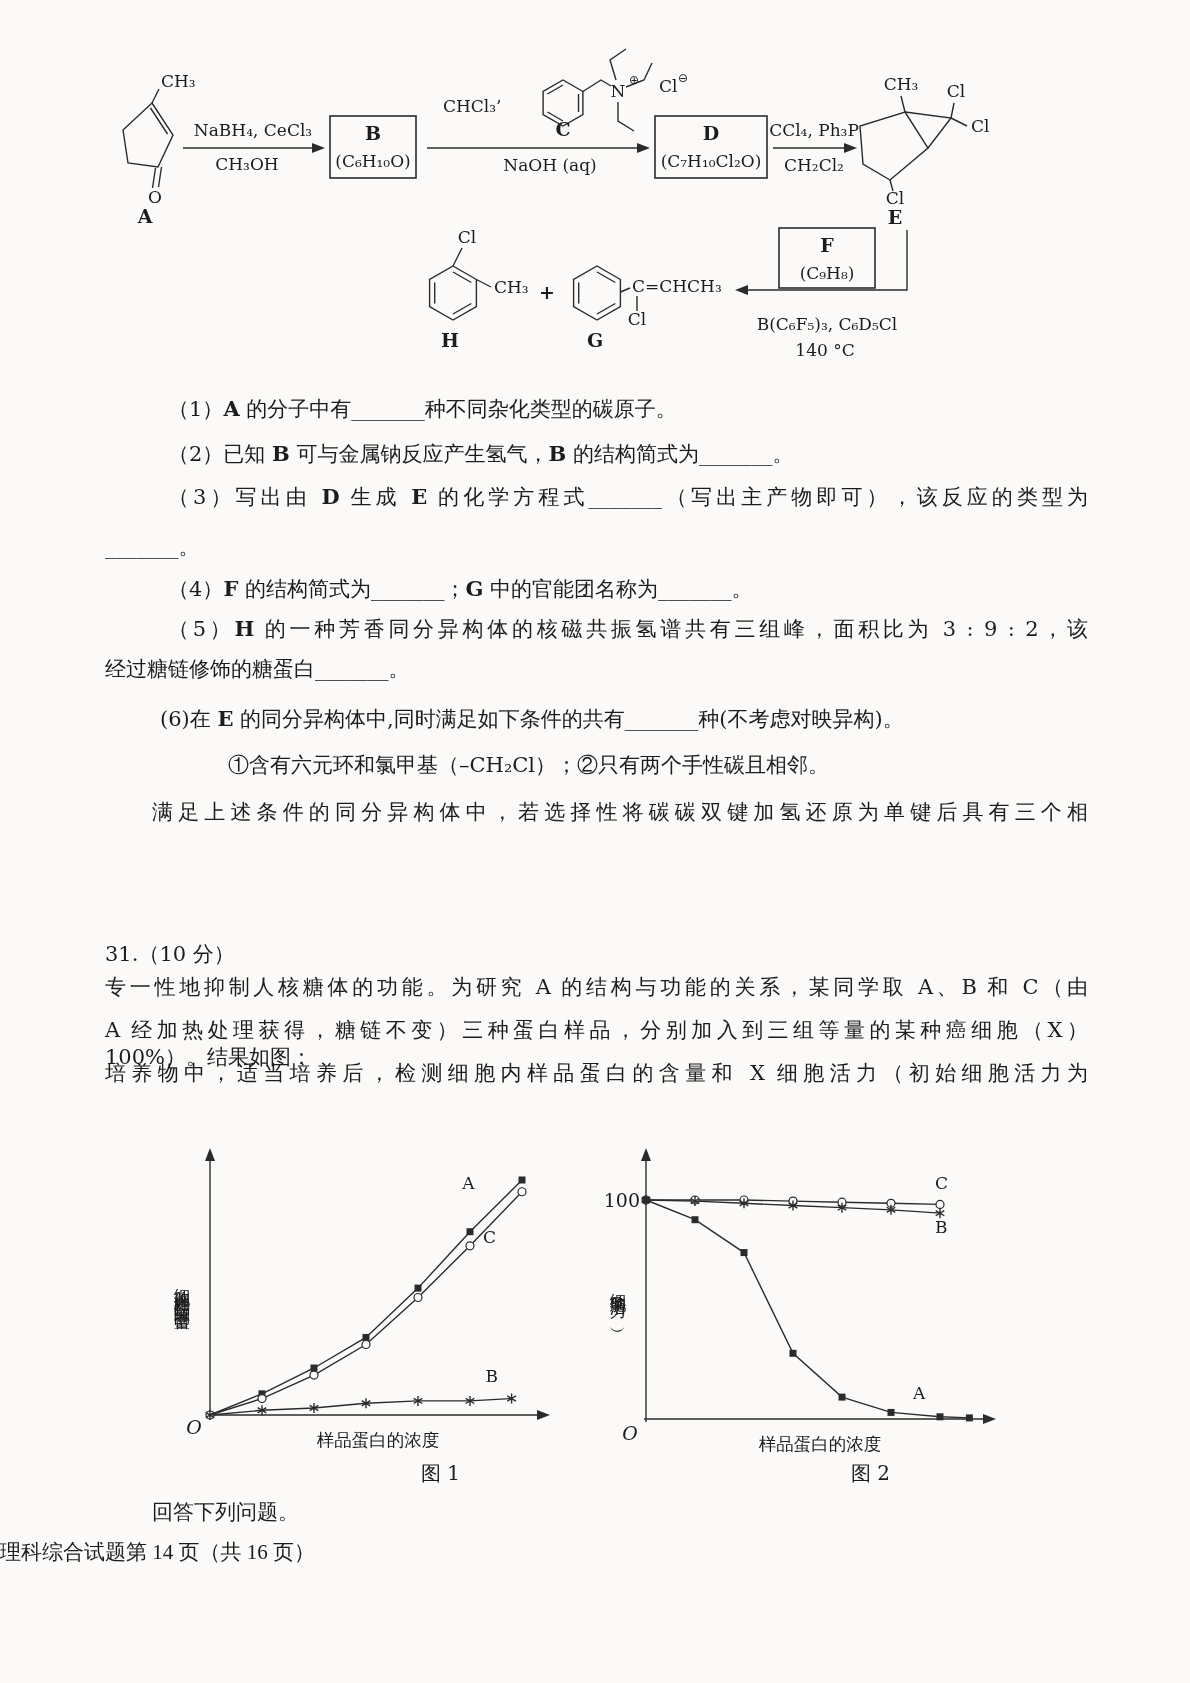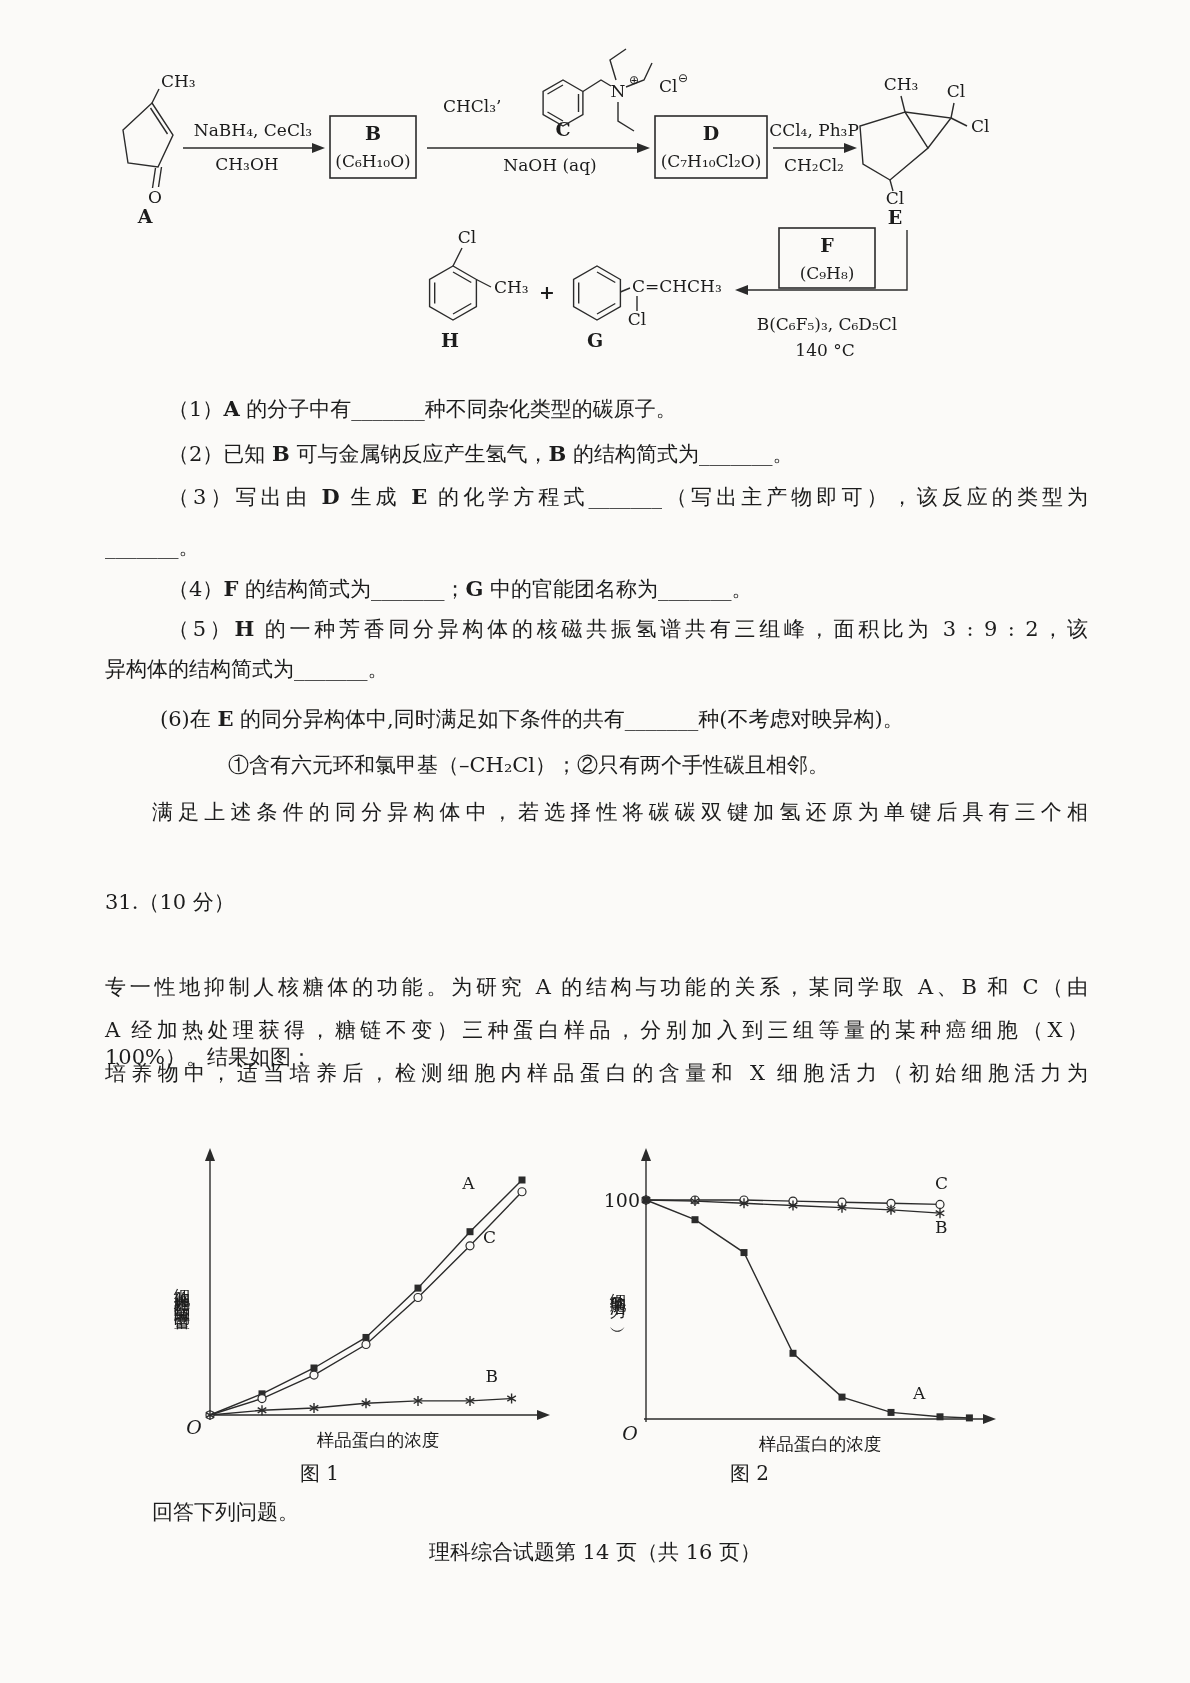--- a/index.html
+++ b/index.html
@@ -12,22 +12,22 @@
   svg .ax{font-size:17.5px;}
   svg .orig{font-style:italic;font-size:19px;}
   svg .tick{font-size:19px;}
   .vlabel{writing-mode:vertical-rl;text-orientation:upright;letter-spacing:3px;font-size:16.5px;}
   path,line,polyline{stroke:#2b2b2b;stroke-width:1.4;fill:none;}
   polygon{fill:#2b2b2b;stroke:none;}
   rect.box{fill:none;stroke:#2b2b2b;stroke-width:1.6;}
   .qline{position:absolute;font-size:21px;line-height:28px;white-space:nowrap;}
   .full{white-space:normal;text-align:justify;text-align-last:justify;}
   .bseg{font-weight:bold;}
-  .caption{position:absolute;font-size:20px;text-align:left;}
-  .footer{position:absolute;left:0;top:1538px;width:1190px;text-align:center;font-size:21px;}
+  .caption{position:absolute;font-size:20px;text-align:right;}
+  .footer{position:absolute;left:0;top:1538px;width:1190px;text-align:left;font-size:21px;font-family:Liberation Serif, serif;}
 </style>
 </head>
 <body>
 
 <div class="page">
 
   <svg style="left:95px;top:40px" width="910" height="330" viewBox="0 0 910 330">
 
     <g>
       <path d="M57,63 L78,95 L63,127 L33,123 L28,90 Z"></path>
@@ -135,25 +135,25 @@
       <text class="lbl" x="500" y="307" text-anchor="middle">G</text>
     </g>
   </svg>
 
   <div class="qline" style="left:168px;top:395px"><span>（1）</span><span class="bseg">A</span><span> 的分子中有</span><span>_______</span><span>种不同杂化类型的碳原子。</span></div>
   <div class="qline" style="left:168px;top:440px"><span>（2）已知 </span><span class="bseg">B</span><span> 可与金属钠反应产生氢气，</span><span class="bseg">B</span><span> 的结构简式为</span><span>_______</span><span>。</span></div>
   <div class="qline full" style="left:168px;top:483px;width:920px"><span>（3）写出由 </span><span class="bseg">D</span><span> 生成 </span><span class="bseg">E</span><span> 的化学方程式</span><span>_______</span><span>（写出主产物即可），该反应的类型为</span></div>
   <div class="qline" style="left:105px;top:533px"><span>_______。</span></div>
   <div class="qline" style="left:168px;top:575px"><span>（4）</span><span class="bseg">F</span><span> 的结构简式为</span><span>_______</span><span>；</span><span class="bseg">G</span><span> 中的官能团名称为</span><span>_______</span><span>。</span></div>
   <div class="qline full" style="left:168px;top:615px;width:920px"><span>（5）</span><span class="bseg">H</span><span> 的一种芳香同分异构体的核磁共振氢谱共有三组峰，面积比为 3 : 9 : 2，该</span></div>
-  <div class="qline" style="left:105px;top:655px"><span>异构体的结构简式为</span><span>_______</span><span>。</span></div>
+  <div class="qline" style="left:105px;top:655px"><span>经过糖链修饰的糖蛋白</span><span>_______</span><span>。</span></div>
   <div class="qline" style="left:160px;top:705px"><span>(6)在 </span><span class="bseg">E</span><span> 的同分异构体中,同时满足如下条件的共有</span><span>_______</span><span>种(不考虑对映异构)。</span></div>
   <div class="qline" style="left:228px;top:751px"><span>①含有六元环和氯甲基（–CH₂Cl）；②只有两个手性碳且相邻。</span></div>
   <div class="qline full" style="left:152px;top:798px;width:936px"><span>满足上述条件的同分异构体中，若选择性将碳碳双键加氢还原为单键后具有三个相</span></div>
-  <div class="qline" style="left:105px;top:888px"><span>31.（10 分）</span></div>
+  <div class="qline" style="left:105px;top:940px"><span>31.（10 分）</span></div>
   <div class="qline full" style="left:105px;top:973px;width:983px"><span>专一性地抑制人核糖体的功能。为研究 A 的结构与功能的关系，某同学取 A、B 和 C（由</span></div>
   <div class="qline full" style="left:105px;top:1059px;width:983px"><span>培养物中，适当培养后，检测细胞内样品蛋白的含量和 X 细胞活力（初始细胞活力为</span></div>
   <div class="qline full" style="left:105px;top:1016px;width:983px"><span>A 经加热处理获得，糖链不变）三种蛋白样品，分别加入到三组等量的某种癌细胞（X）</span></div>
   <div class="qline" style="left:105px;top:1043px"><span>100%）。结果如图：</span></div>
 
   <svg style="left:148px;top:1140px" width="410" height="320" viewBox="0 0 410 320">
     <line x1="62" y1="278" x2="62" y2="20"></line>
     <polygon points="62,8 57,21 67,21"></polygon>
     <line x1="60" y1="275" x2="392" y2="275"></line>
     <polygon points="402,275 389,270 389,280"></polygon>

